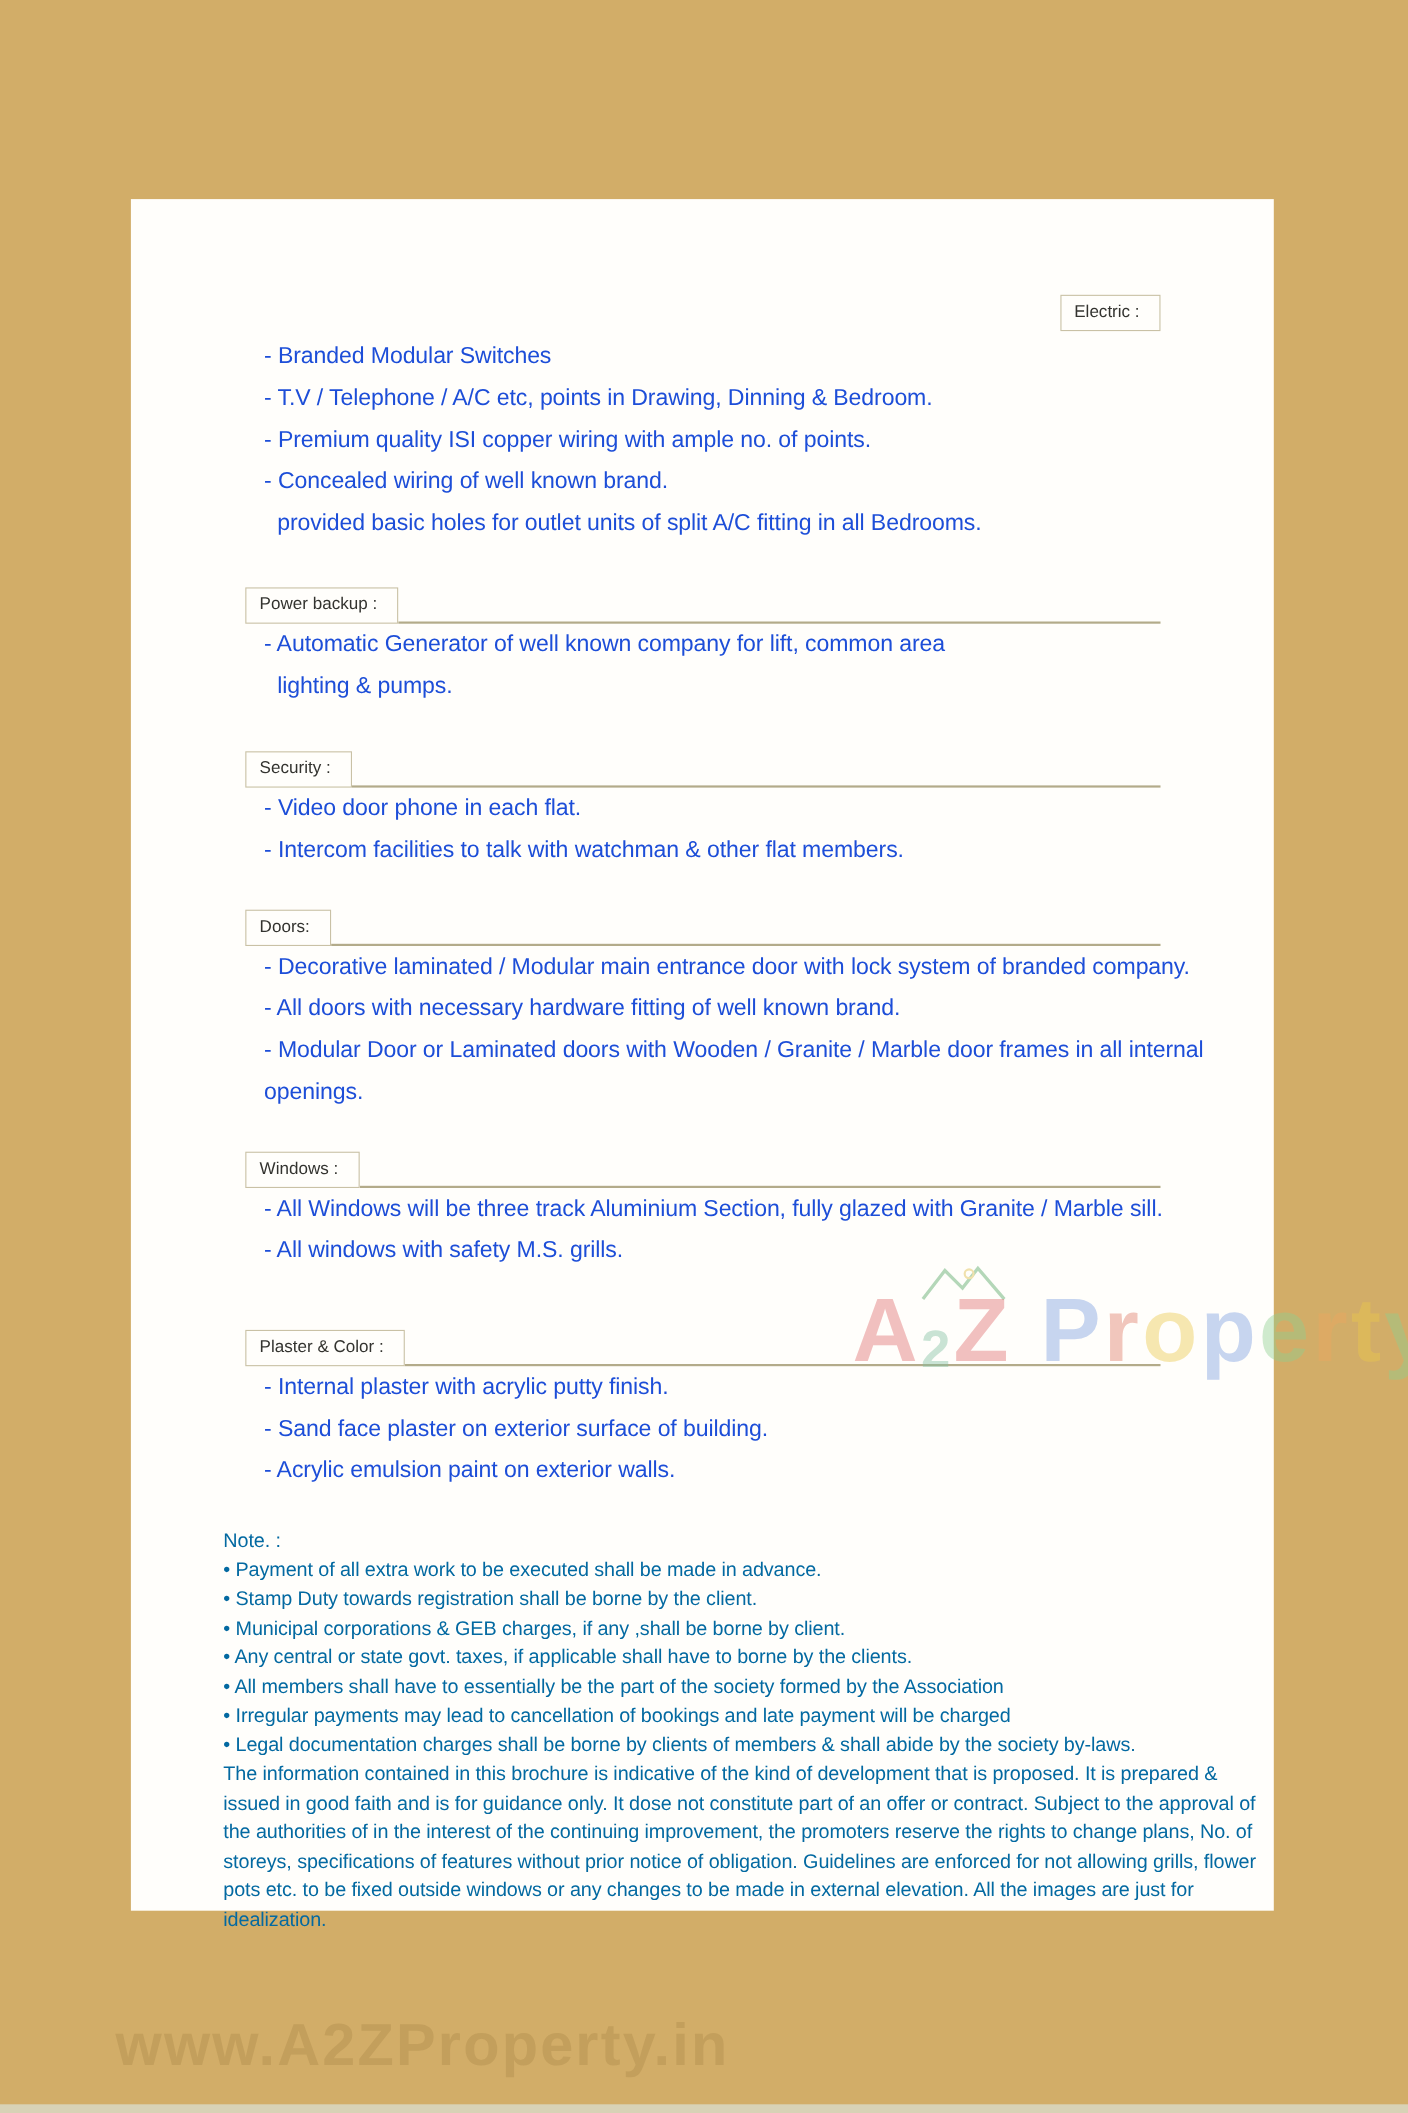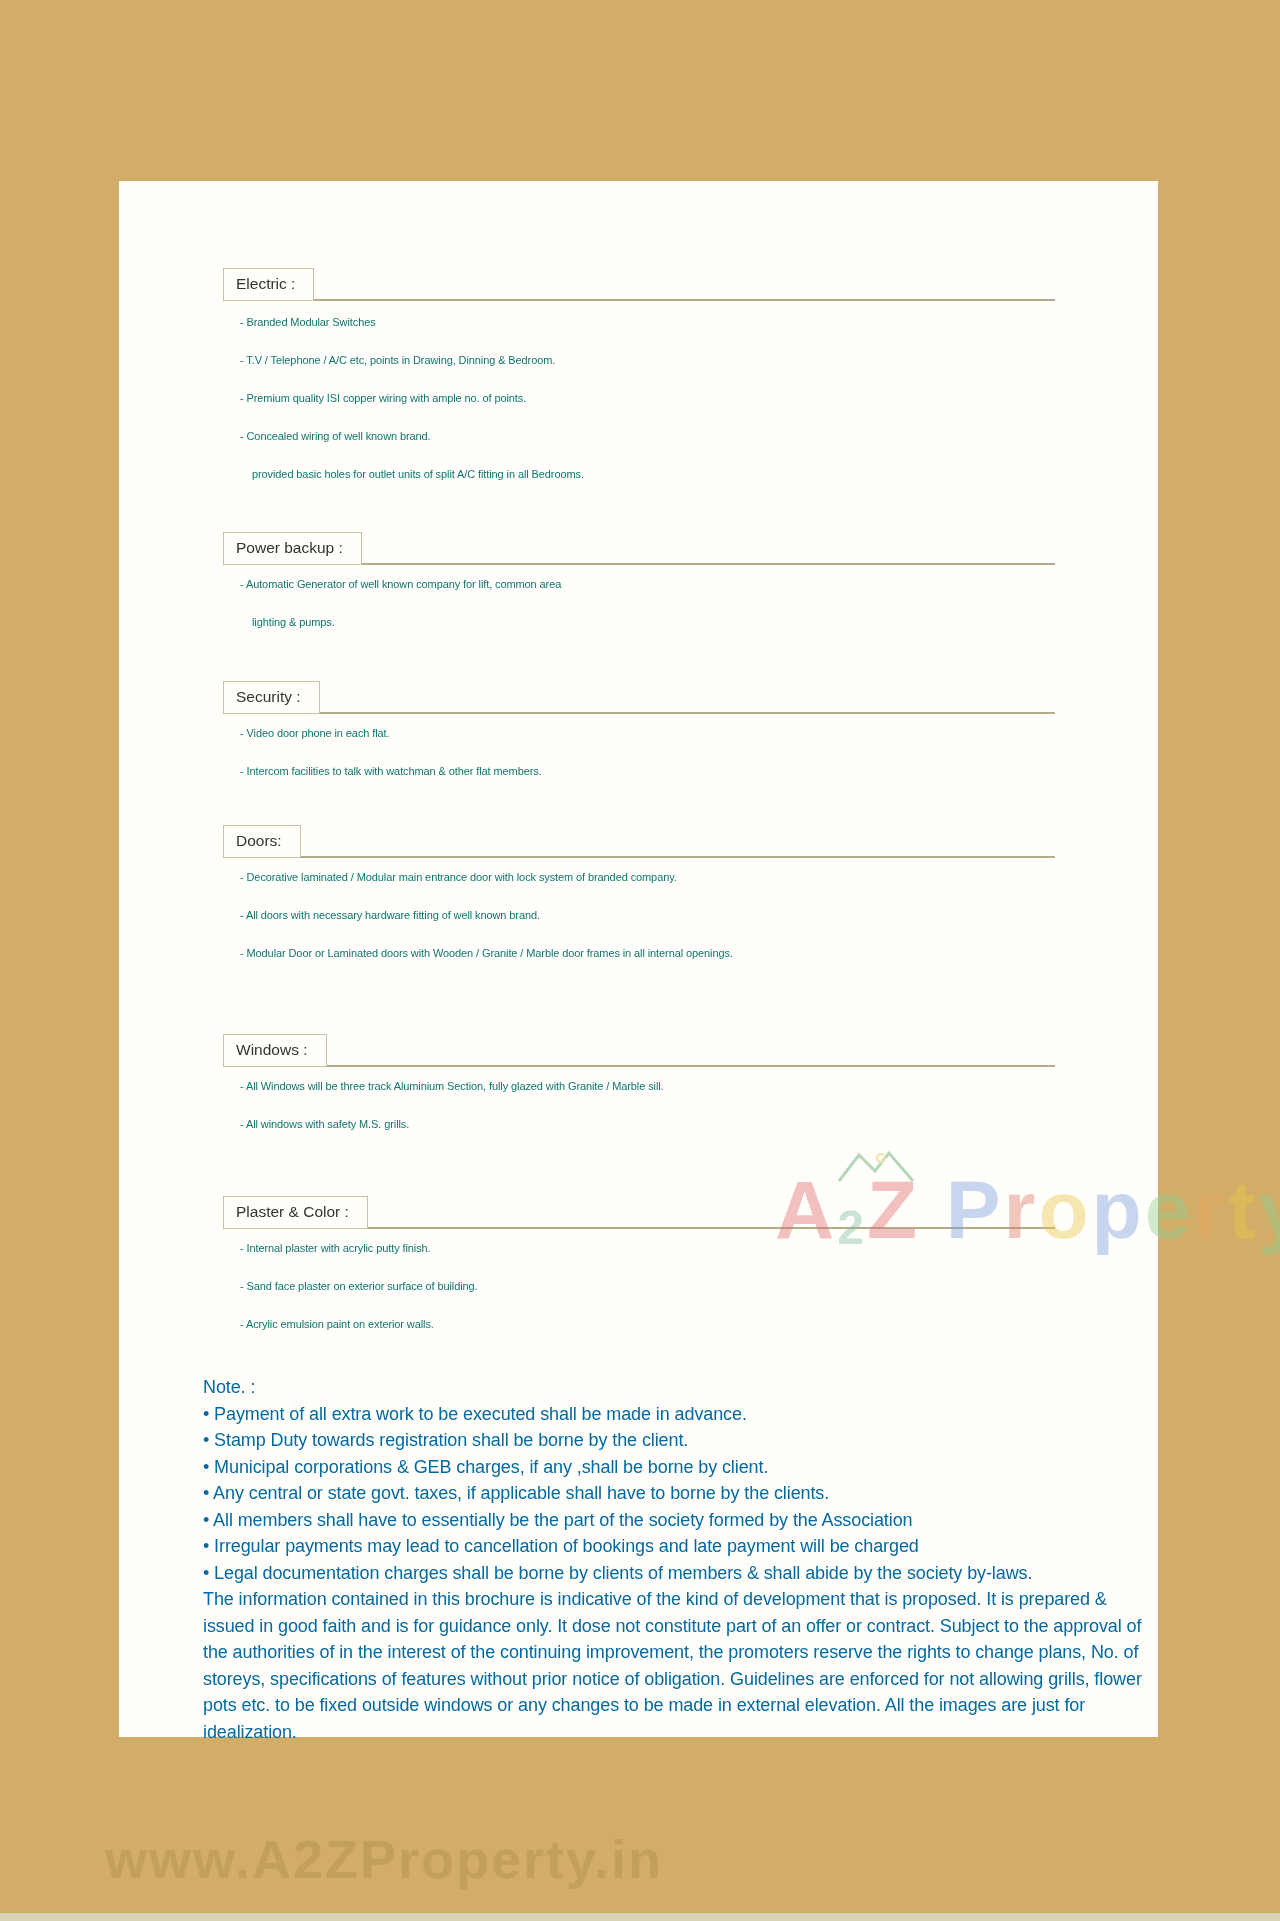--- a/index.html
+++ b/index.html
@@ -36,32 +36,32 @@
   .head-rule{
     flex:1;
     border-bottom:2px solid #b3ab8a;
     margin-bottom:0px;
     height:0;
   }
   ul.spec-list{
     list-style:none;
     margin:0;
     padding:0 0 0 121px;
-    font-size:11px;
+    font-size:21px;
     line-height:38px;
-    color:#0f766e;
+    color:#1d4ed8;
     letter-spacing:-0.1px;
   }
   ul.spec-list li.cont{padding-left:12px;}
   
-  .mt-electric{margin-top:87px;}
+  .mt-electric{margin-top:87px;flex-direction:column;}
   .mt-power{margin-top:39px;}
   .mt-security{margin-top:40px;}
   .mt-doors{margin-top:35px;}
-  .mt-windows{margin-top:62px;}
+  .mt-windows{margin-top:35px;}
   .mt-plaster{margin-top:53px;}
   ul.after-head{margin-top:2px;}
   
   .note{
     margin:31px 0 0 84px;
     width:954px;
     font-size:18px;
     line-height:26.5px;
     color:#0369a1;
     letter-spacing:-0.1px;

